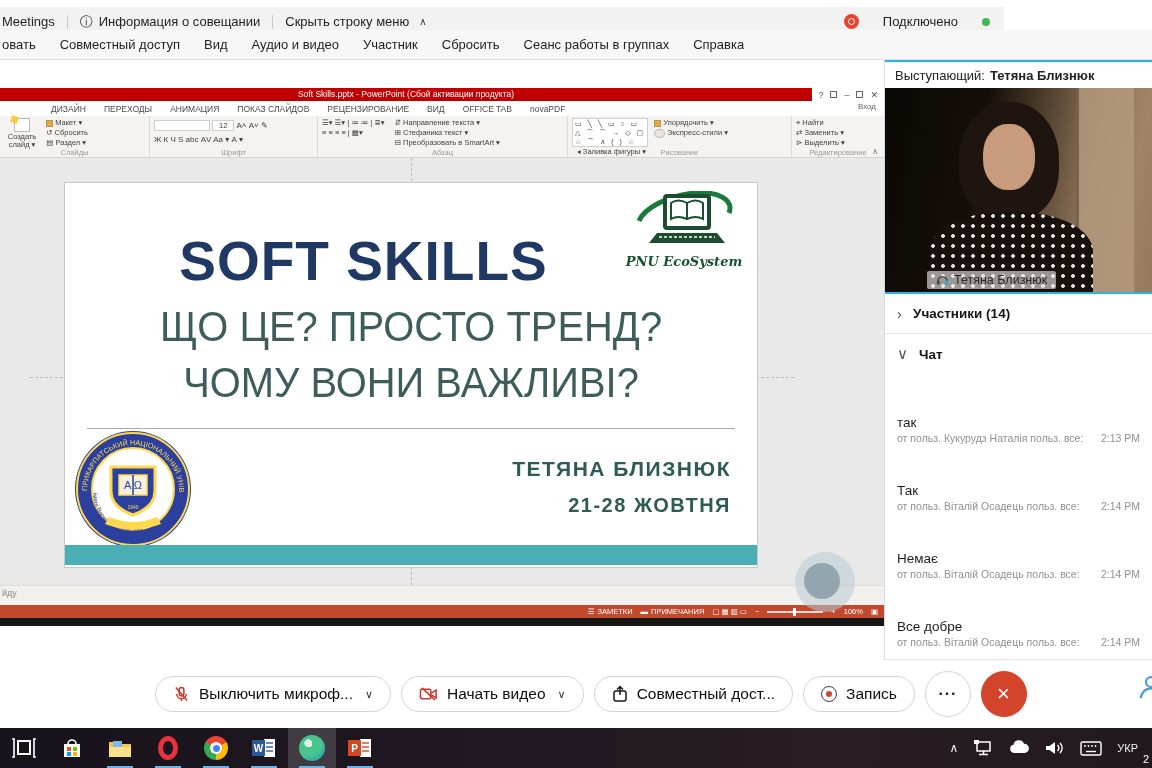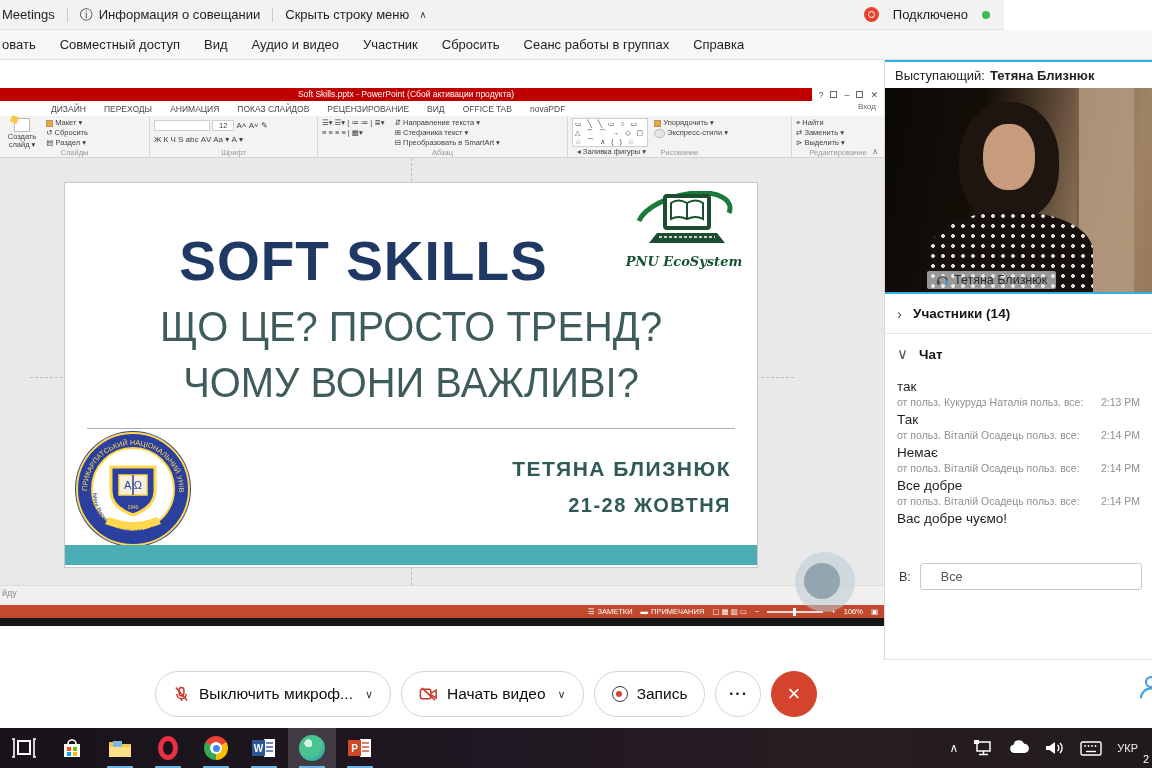--- a/index.html
+++ b/index.html
@@ -1,26 +1,26 @@
 <!DOCTYPE html>
 <html><head>
 <meta charset="utf-8">
 <style>
   * { margin:0; padding:0; box-sizing:border-box; }
   html,body { width:1152px; height:768px; overflow:hidden; font-family:"Liberation Sans",sans-serif; }
   .screen { position:relative; width:1152px; height:768px; background:#fff; overflow:hidden; }
 
   
-  .topbar { position:absolute; left:0; top:0; width:1004px; height:30px; background:#f2f2f2; border-bottom:1px solid #e2e2e2; display:flex; align-items:center; font-size:13px; color:#1f1f1f; }
+  .topbar { position:absolute; left:0; top:7px; width:1004px; height:30px; background:#f2f2f2; border-bottom:1px solid #e2e2e2; display:flex; align-items:center; font-size:13px; color:#1f1f1f; }
   .tb-app { margin-left:2px; }
   .tb-div { width:1px; height:14px; background:#c9c9c9; margin:0 12px; }
   .tb-item { display:flex; align-items:center; gap:6px; }
   .info-icon { font-size:13px; color:#3a3a3a; }
   .chev-up { font-size:10px; color:#3a3a3a; margin-left:4px; }
-  .tb-right { margin-left:auto; margin-right:14px; display:flex; align-items:center; gap:14px; }
+  .tb-right { margin-left:auto; margin-right:14px; display:flex; align-items:center; gap:24px; }
   .rec-dot { width:15px; height:15px; border-radius:50%; background:#e8432e; position:relative; }
   .rec-dot::after { content:""; position:absolute; left:4px; top:4px; width:5px; height:5px; border:1.5px solid #fff; border-radius:50%; }
   .green-dot { width:8px; height:8px; border-radius:50%; background:#3cba54; }
 
   .menubar { position:absolute; left:0; top:30px; width:1152px; height:30px; background:#f7f7f7; border-bottom:1px solid #e0e0e0; display:flex; align-items:center; gap:24px; font-size:13px; color:#1f1f1f; padding-left:2px; }
   .menubar span { cursor:default; }
 
   
   .share-area { position:absolute; left:0; top:60px; width:884px; height:608px; background:#fff; }
   .ppt-titlebar { position:absolute; left:0; top:28px; width:812px; height:13px; background:#c00000; color:#fff; font-size:8.5px; line-height:13px; text-align:center; }
@@ -75,31 +75,31 @@
   .video { position:relative; height:206px; overflow:hidden; border-bottom:2px solid #2fb0e6; background:linear-gradient(100deg,#0b0906 0%,#140e08 34%,#4a3a29 52%,#8a7158 72%,#a08467 88%,#96785c 100%); }
   .door { position:absolute; right:18px; top:0; width:58px; height:100%; background:#b3997d; border-left:3px solid #7a6248; opacity:.85; }
   .p-hair { position:absolute; left:74px; top:14px; width:100px; height:118px; background:#1e1510; border-radius:48% 48% 42% 42%; }
   .p-face { position:absolute; left:98px; top:36px; width:52px; height:66px; background:#c79b7c; border-radius:46%; }
   .p-body { position:absolute; left:44px; top:124px; width:164px; height:86px; border-radius:46% 46% 0 0; background:#17100c; background-image:radial-gradient(circle at 4px 4px, #ddd 1.6px, transparent 2.2px); background-size:10px 10px; }
   .video-name { position:absolute; left:42px; bottom:3px; display:flex; align-items:center; gap:5px; background:rgba(235,235,235,.62); padding:2px 9px; font-size:12.5px; color:#2b2b2b; border-radius:2px; }
   .sect { display:flex; align-items:center; gap:11px; padding:0 12px; height:40px; font-size:13.5px; font-weight:700; color:#161616; }
   .sect-part { border-bottom:1px solid #e8e8e8; }
   .sect .chev { font-weight:400; color:#555; font-size:15px; }
   .chat-list { padding:4px 12px 0 12px; }
-  .msg { margin-bottom:1px; }
+  .msg { margin-bottom:1px;margin-top:36px; }
   .msg-text { font-size:13.5px; color:#1d1d1d; line-height:17px; }
   .msg-meta { display:flex; justify-content:space-between; font-size:10.5px; color:#909090; line-height:15px; }
   .chat-to { display:flex; align-items:center; gap:9px; padding:0 10px 0 14px; margin-top:36px; font-size:12.5px; color:#333; }
   .to-select { flex:1; height:27px; border:1px solid #c9c9c9; border-radius:3px; display:flex; align-items:center; padding-left:20px; color:#555; background:#fff; }
   .chat-ph { padding:16px 0 0 14px; font-size:13.5px; color:#8f8f8f; }
 
   
   .controls { position:absolute; left:0; top:660px; width:1152px; height:68px; background:#fff; }
   .ctl-row { position:absolute; left:155px; top:11px; display:flex; align-items:center; gap:10px; }
-  .pill { height:46px; border:1px solid #d4d4d4; border-radius:23px; background:#fff; display:flex; align-items:center; gap:9px; padding:0 17px; font-size:15.5px; color:#0c0c0c; }
+  .pill { height:36px; border:1px solid #d4d4d4; border-radius:23px; background:#fff; display:flex; align-items:center; gap:9px; padding:0 17px; font-size:15.5px; color:#0c0c0c; }
   .pill .chev { font-size:11px; color:#333; margin-left:3px; }
   .circlebtn { width:46px; height:46px; border-radius:50%; border:1px solid #d4d4d4; background:#fff; display:flex; align-items:center; justify-content:center; font-size:16px; font-weight:700; color:#222; letter-spacing:1px; }
   .leave { background:#d4432c; border-color:#d4432c; color:#fff; font-size:22px; font-weight:400; }
   .rec-ic { width:16px; height:16px; border:1.5px solid #3c3c3c; border-radius:50%; position:relative; }
   .rec-ic::after { content:""; position:absolute; left:3.5px; top:3.5px; width:6px; height:6px; border-radius:50%; background:#d4432c; }
   .ppl-toggle { position:absolute; left:1136px; top:12px; }
 
   
   .taskbar { position:absolute; left:0; top:728px; width:1152px; height:40px; background:linear-gradient(90deg,#18131b 0%,#201822 45%,#281d22 72%,#201a1e 100%); display:flex; align-items:center; }
   .t-ic { width:48px; height:40px; display:flex; align-items:center; justify-content:center; position:relative; }
@@ -384,20 +384,27 @@
       <div class="pill">
         <svg width="19" height="16" viewBox="0 0 20 16">
           <rect x="1.5" y="3" width="11" height="10" rx="2" fill="none" stroke="#c9372c" stroke-width="1.6"></rect>
           <path d="M13 7 l5 -3 v8 l-5 -3" fill="none" stroke="#c9372c" stroke-width="1.6"></path>
           <line x1="3" y1="1.5" x2="17" y2="14.5" stroke="#c9372c" stroke-width="1.6"></line>
         </svg>
         <span>Начать видео</span>
         <span class="chev">∨</span>
       </div>
       <div class="pill">
+        <svg width="16" height="18" viewBox="0 0 16 18">
+          <rect x="2" y="6" width="12" height="10" rx="2" fill="none" stroke="#1a1a1a" stroke-width="1.5"></rect>
+          <path d="M8 10 V1.5 M5 4.5 L8 1.5 L11 4.5" fill="none" stroke="#1a1a1a" stroke-width="1.5"></path>
+        </svg>
+        <span>Совместный дост...</span>
+      </div>
+      <div class="pill">
         <span class="rec-ic"></span>
         <span>Запись</span>
       </div>
       <div class="circlebtn">···</div>
       <div class="circlebtn leave">×</div>
     </div>
     <div class="ppl-toggle">
       <svg width="30" height="30" viewBox="0 0 24 24">
         <circle cx="12" cy="8" r="4" fill="none" stroke="#4a9fd8" stroke-width="1.8"></circle>
         <path d="M4 21 a8 8 0 0 1 16 0" fill="none" stroke="#4a9fd8" stroke-width="1.8"></path>

